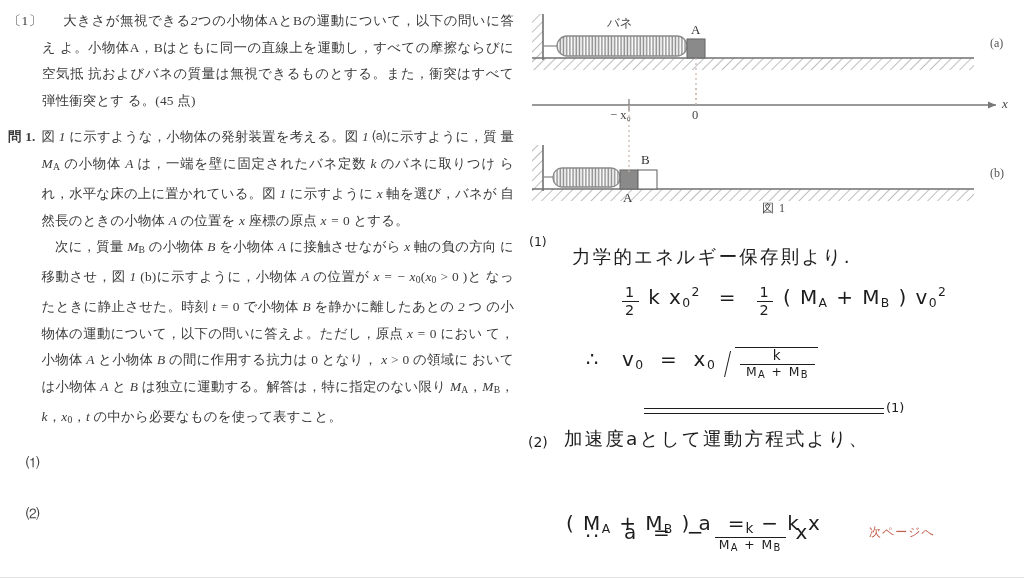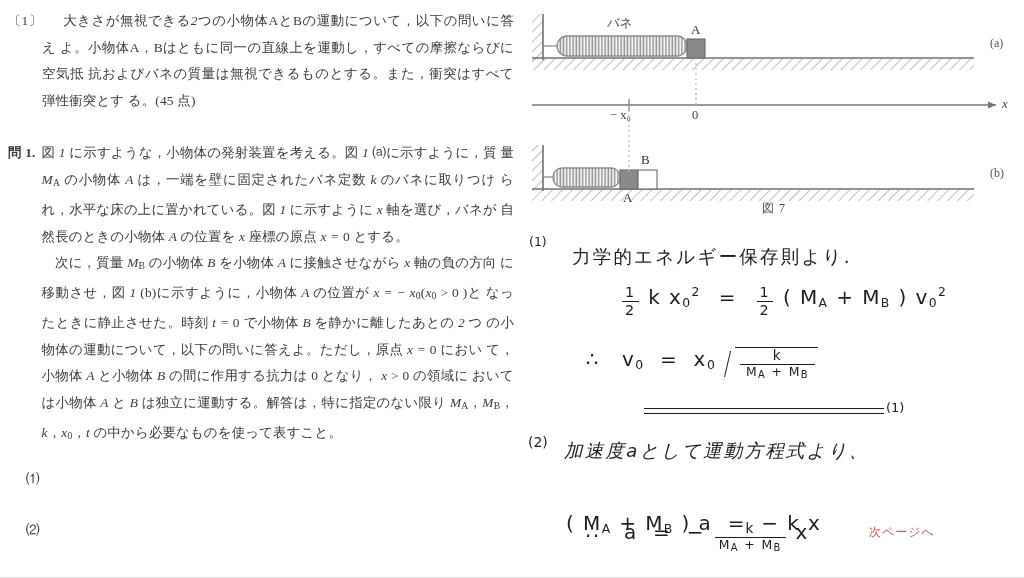--- a/index.html
+++ b/index.html
@@ -104,21 +104,21 @@
       <span class="body-txt">
         <p class="indent">
           &nbsp;&nbsp;大きさが無視できる<span class="it">2</span>つの小物体AとBの運動について，以下の問いに答え
           よ。小物体A，Bはともに同一の直線上を運動し，すべての摩擦ならびに空気抵
           抗およびバネの質量は無視できるものとする。また，衝突はすべて弾性衝突とす
           る。(45 点)
         </p>
       </span>
     </div>
 
-    <div class="para blk" style="margin-top:26px;">
+    <div class="para blk" style="margin-top:10px;">
       <span class="marker bold">問 1.</span>
       <span class="body-txt" style="padding-left:6px;">
         <p>
           図<span class="it"> 1 </span>に示すような，小物体の発射装置を考える。図<span class="it"> 1 </span>⒜に示すように，質
           量<span class="it"> M</span><span class="sub">A</span> の小物体<span class="it"> A </span>は，一端を壁に固定されたバネ定数<span class="it"> k </span>のバネに取りつけ
           られ，水平な床の上に置かれている。図<span class="it"> 1 </span>に示すように<span class="it"> x </span>軸を選び，バネが
           自然長のときの小物体<span class="it"> A </span>の位置を<span class="it"> x </span>座標の原点<span class="it"> x = </span>0 とする。
         </p>
         <p class="indent">
           次に，質量<span class="it"> M</span><span class="sub">B</span> の小物体<span class="it"> B </span>を小物体<span class="it"> A </span>に接触させながら<span class="it"> x </span>軸の負の方向
@@ -217,21 +217,21 @@
       <span class="panel-label" style="left:466px;top:36px;">(a)</span>
 
       <span class="panel-label it" style="left:478px;top:96px;font-size:13px;font-style:italic;color:#444;">x</span>
       <span class="panel-label" style="left:86px;top:108px;font-size:12.5px;color:#444;">− x₀</span>
       <span class="panel-label" style="left:168px;top:108px;font-size:12.5px;color:#444;">0</span>
 
       <span class="panel-label" style="left:117px;top:152px;font-size:13px;color:#333;">B</span>
       <span class="panel-label" style="left:99px;top:190px;font-size:13px;color:#333;">A</span>
       <span class="panel-label" style="left:466px;top:166px;">(b)</span>
 
-      <span class="figcap">図 7</span>
+      <span class="figcap">図 1</span>
     </div>
 
     <div class="hw-block">
 
       <span class="hand hw-line hw-num" style="left:5px;top:10px;">(1)</span>
 
       <span class="hand hw-line hw-jp" style="left:48px;top:20px;">力学的エネルギー保存則より.</span>
 
       <span class="hand hw-line hw-eq" style="left:96px;top:60px;">
         <span class="frac">
@@ -260,21 +260,21 @@
           </span>
         </span>
       </span>
 
       <div class="uline2" style="left:120px;top:184px;width:240px;"></div>
       <div class="uline2" style="left:120px;top:189px;width:240px;"></div>
       <span class="hand hw-line hw-small" style="left:362px;top:176px;font-size:13px;">(1)</span>
 
       <span class="hand hw-line hw-num" style="left:4px;top:210px;font-size:14px;">(2)</span>
 
-      <span class="hand hw-line hw-jp" style="left:40px;top:214px;font-style:italic;">加速度aとして運動方程式より、</span>
+      <span class="hand hw-line hw-jp" style="left:40px;top:202px;">加速度aとして運動方程式より、</span>
 
       <span class="hand hw-line hw-eq" style="left:42px;top:248px;margin-top:39px;">
         ( M<span class="sb">A</span> + M<span class="sb">B</span> ) a &nbsp;=&nbsp; − k x
       </span>
 
       <span class="hand hw-line hw-eq" style="left:62px;top:296px;">
         <span>∴</span>
         <span style="padding-left:16px;">a &nbsp;=&nbsp; −</span>
         <span class="frac" style="vertical-align:-0.5em;">
           <span class="num" style="font-size:.68em;padding:0 16px;">k</span>

